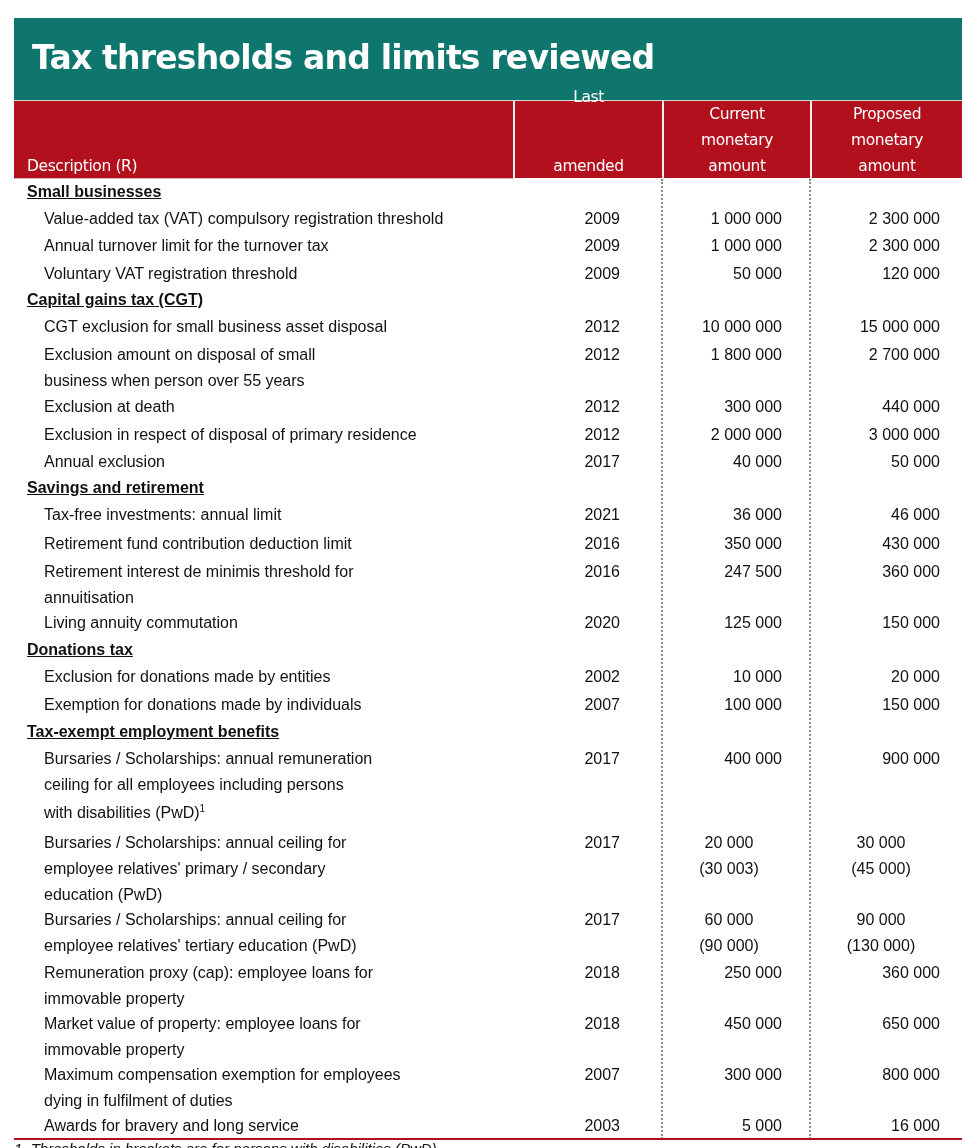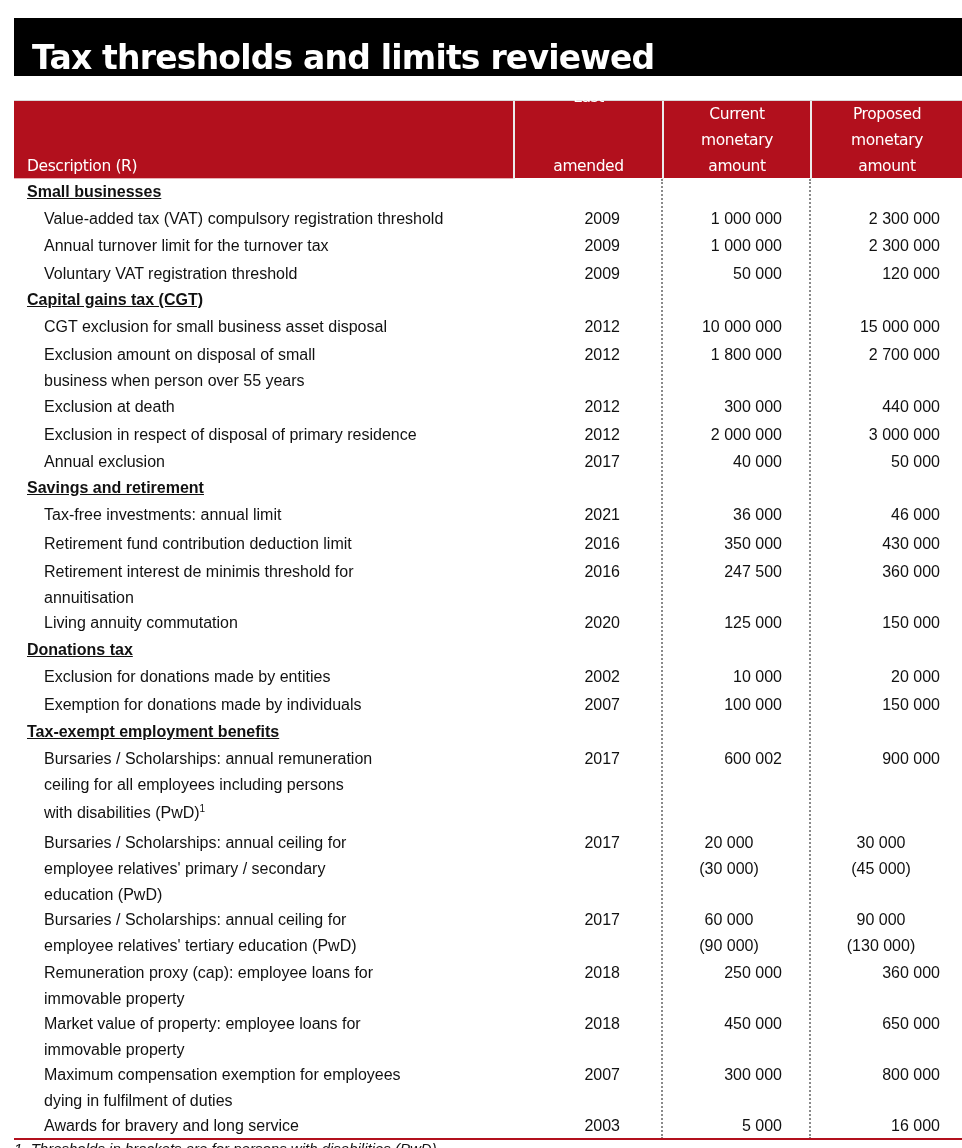--- a/index.html
+++ b/index.html
@@ -1,21 +1,21 @@
 <!DOCTYPE html>
 <html><head>
 <meta charset="utf-8">
 <style>
   * { box-sizing: border-box; margin: 0; padding: 0; }
   html, body { width: 962px; height: 1148px; overflow: hidden; background: #ffffff; }
   body { font-family: "Liberation Sans", sans-serif; color: #111; position: relative; }
 
   .title-banner {
-    position: absolute; left: 14px; top: 18px; width: 948px; height: 58px;
-    background: #000000; color: #ffffff;
+    position: absolute; left: 14px; top: 18px; width: 948px; height: 82px;
+    background: #0f766e; color: #ffffff;
     font-family: "DejaVu Sans", sans-serif; font-weight: bold;
     font-size: 33px; letter-spacing: -0.8px;
     padding: 20px 0 0 18px;
   }
 
   .header-row {
     position: absolute; left: 14px; top: 100px; width: 948px; height: 78px;
     background: #B2101D; color: #ffffff;
     border-top: 1px solid #d9d9d9;
   }
@@ -277,36 +277,36 @@
       <div class="desc">Tax-exempt employment benefits</div>
     </div>
     <div class="row" style="top: 567px;">
       <div class="desc">
         <div>Bursaries / Scholarships: annual remuneration</div>
         <div>ceiling for all employees including persons</div>
         <div style="line-height: 30px;"><span>with disabilities (PwD)</span><sup>1</sup></div>
       </div>
       <div class="year">2017</div>
       <div class="cur">
-        <span class="sub">600 002</span>
+        <span class="sub">400 000</span>
       </div>
       <div class="prop">
         <span class="sub">900 000</span>
       </div>
     </div>
     <div class="row" style="top: 651px;">
       <div class="desc">
         <div>Bursaries / Scholarships: annual ceiling for</div>
         <div>employee relatives' primary / secondary</div>
         <div>education (PwD)</div>
       </div>
       <div class="year">2017</div>
       <div class="cur paren" style="left: 660px; width: 138px;">
         <span class="sub">20 000</span>
-        <span class="sub">(30 000)</span>
+        <span class="sub">(30 003)</span>
       </div>
       <div class="prop paren" style="left: 816px; width: 130px;">
         <span class="sub">30 000</span>
         <span class="sub">(45 000)</span>
       </div>
     </div>
     <div class="row" style="top: 728px;">
       <div class="desc">
         <div>Bursaries / Scholarships: annual ceiling for</div>
         <div>employee relatives' tertiary education (PwD)</div>

